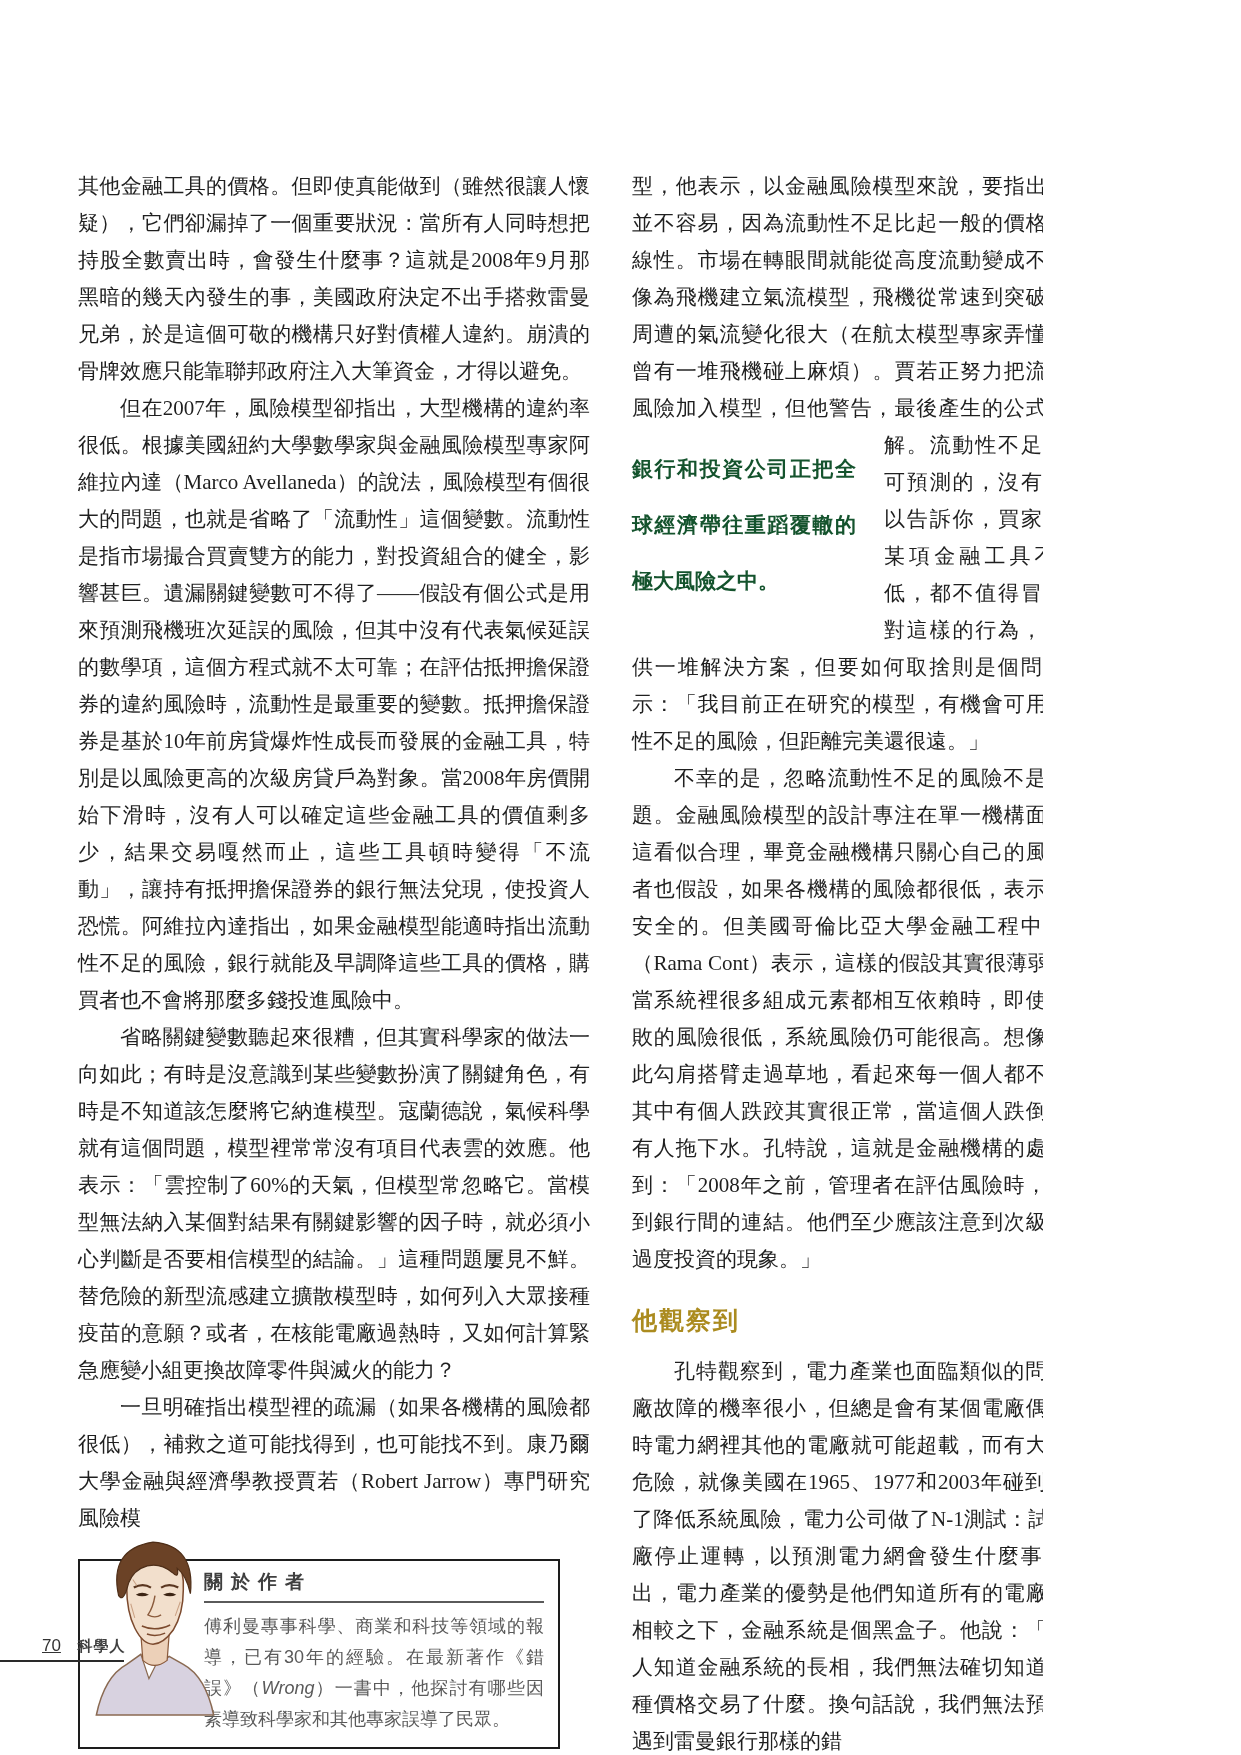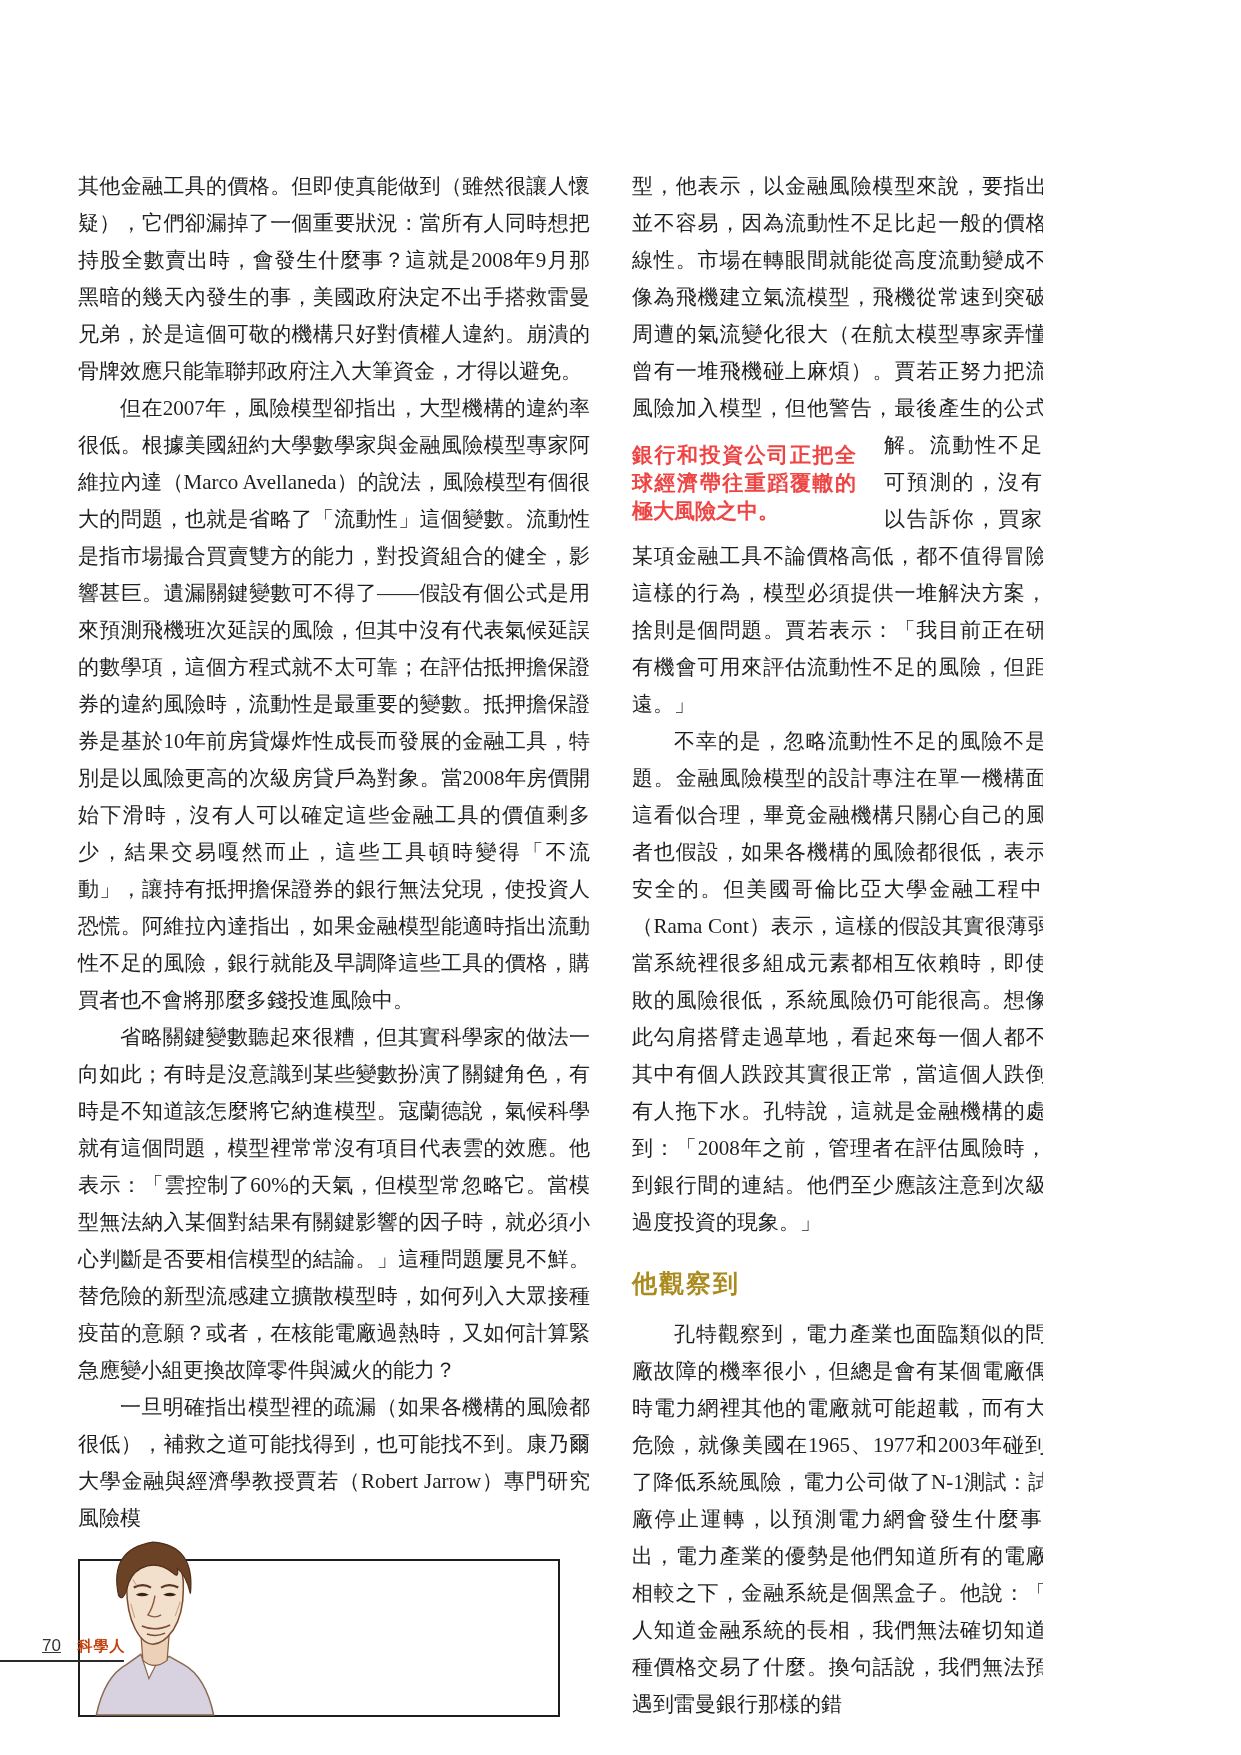--- a/index.html
+++ b/index.html
@@ -12,21 +12,21 @@
   .col-right{width:524px;}
 
   p.body{font-size:21px;line-height:37px;text-align:justify;margin:0;color:#1f1f1f;}
   p.body.indent{text-indent:2em;}
   p.body span{font-size:inherit;}
 
   
   .pullquote{
     float:left;width:224px;margin:14px 28px 6px 0;
     font-family:"Liberation Sans",sans-serif;font-weight:bold;
-    font-size:27px;line-height:28px;color:#ef4444;text-align:justify;
+    font-size:27px;line-height:56px;color:#14532d;text-align:justify;
   }
 
   .section-heading{
     font-family:"Liberation Sans",sans-serif;font-weight:bold;
     font-size:25px;color:#ab8b1f;margin:26px 0 16px 0;letter-spacing:2px;
   }
 
   
   .author-box{
     position:relative;border:2px solid #1d1d1d;margin-top:22px;
@@ -46,21 +46,21 @@
   }
   .author-bio .book-title{font-style:italic;}
 
   
   .footer-pagemark{
     position:absolute;left:0;top:1636px;width:124px;box-sizing:border-box;
     border-bottom:2px solid #2a2a2a;padding:0 0 4px 42px;
     font-family:"Liberation Sans",sans-serif;white-space:nowrap;
   }
   .footer-pagenum{font-size:17px;color:#333333;text-decoration:underline;}
-  .footer-magname{font-size:15px;font-weight:bold;color:#c2410c;margin-left:12px;letter-spacing:1px;}
+  .footer-magname{font-size:15px;font-weight:bold;color:#404040;margin-left:12px;letter-spacing:1px;}
   .footer-issue{
     position:absolute;left:1104px;top:1641px;
     font-family:"Liberation Sans",sans-serif;font-size:21px;color:#000000;letter-spacing:1px;
   }
 </style>
 </head>
 <body>
 
 <div class="page">
 
@@ -90,20 +90,24 @@
             <path d="M47 59 Q53 55 60 59 Q53 62 47 59 Z" fill="#3c2414"></path>
             <path d="M74 59 Q81 55 87 59 Q81 62 74 59 Z" fill="#3c2414"></path>
 
             <path d="M66 60 Q64 72 59 79 Q66 83 72 79" stroke="#8a5a3c" fill="none" stroke-width="1.4"></path>
 
             <path d="M53 90 Q66 96 81 89 M58 98 Q67 101 76 97" stroke="#7c4a2e" fill="none" stroke-width="1.5"></path>
 
             <path d="M42 68 L46 82 M91 66 L86 80 M44 44 L48 50" stroke="#c9a083" fill="none" stroke-width="1"></path>
           </svg>
         </span>
+        <div class="author-inner">
+          <div class="author-title">關於作者</div>
+          <p class="author-bio"><span>傅利曼專事科學、商業和科技等領域的報導，已有30年的經驗。在最新著作《錯誤》（</span><span class="book-title">Wrong</span><span>）一書中，他探討有哪些因素導致科學家和其他專家誤導了民眾。</span></p>
+        </div>
       </div>
     </div>
 
     <div class="col col-right">
       <p class="body"><span>型，他表示，以金融風險模型來說，要指出流動性不足並不容易，因為流動性不足比起一般的價格行為更加非線性。市場在轉眼間就能從高度流動變成不流動，這就像為飛機建立氣流模型，飛機從常速到突破音障，機身周遭的氣流變化很大（在航太模型專家弄懂這點之前，曾有一堆飛機碰上麻煩）。賈若正努力把流動性不足的風險加入模型，但他警告，最後產生的公式不會是唯一解。流動性不</span><span class="pullquote">銀行和投資公司正把全球經濟帶往重蹈覆轍的極大風險之中。</span><span>足本質上是不可預測的，沒有數學模型可以告訴你，買家何時會認為某項金融工具不論價格高低，都不值得冒險。為了應對這樣的行為，模型必須提供一堆解決方案，但要如何取捨則是個問題。賈若表示：「我目前正在研究的模型，有機會可用來評估流動性不足的風險，但距離完美還很遠。」</span></p>
       <p class="body indent">不幸的是，忽略流動性不足的風險不是唯一的大問題。金融風險模型的設計專注在單一機構面臨的風險，這看似合理，畢竟金融機構只關心自己的風險。而管理者也假設，如果各機構的風險都很低，表示整個系統是安全的。但美國哥倫比亞大學金融工程中心主任孔特（Rama Cont）表示，這樣的假設其實很薄弱。他指出，當系統裡很多組成元素都相互依賴時，即使個別元素失敗的風險很低，系統風險仍可能很高。想像有30個人彼此勾肩搭臂走過草地，看起來每一個人都不會跌跤，但其中有個人跌跤其實很正常，當這個人跌倒了，會把所有人拖下水。孔特說，這就是金融機構的處境。他觀察到：「2008年之前，管理者在評估風險時，都沒有考慮到銀行間的連結。他們至少應該注意到次級房貸市場裡過度投資的現象。」</p>
       <h2 class="section-heading">他觀察到</h2>
       <p class="body indent">孔特觀察到，電力產業也面臨類似的問題。單一電廠故障的機率很小，但總是會有某個電廠偶爾故障，這時電力網裡其他的電廠就可能超載，而有大規模停電的危險，就像美國在1965、1977和2003年碰到的狀況。為了降低系統風險，電力公司做了N-1測試：試著讓某個電廠停止運轉，以預測電力網會發生什麼事。但孔特指出，電力產業的優勢是他們知道所有的電廠如何相連。相較之下，金融系統是個黑盒子。他說：「現在，沒有人知道金融系統的長相，我們無法確切知道誰和誰以何種價格交易了什麼。換句話說，我們無法預測其他銀行遇到雷曼銀行那樣的錯</p>
     </div>
 

